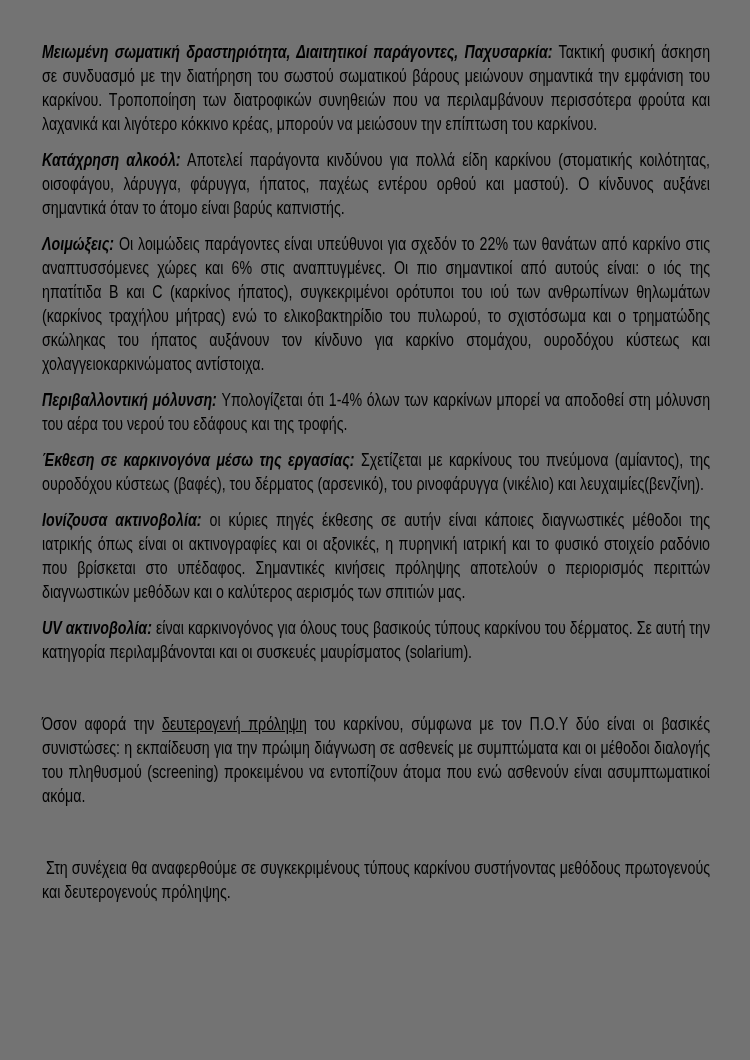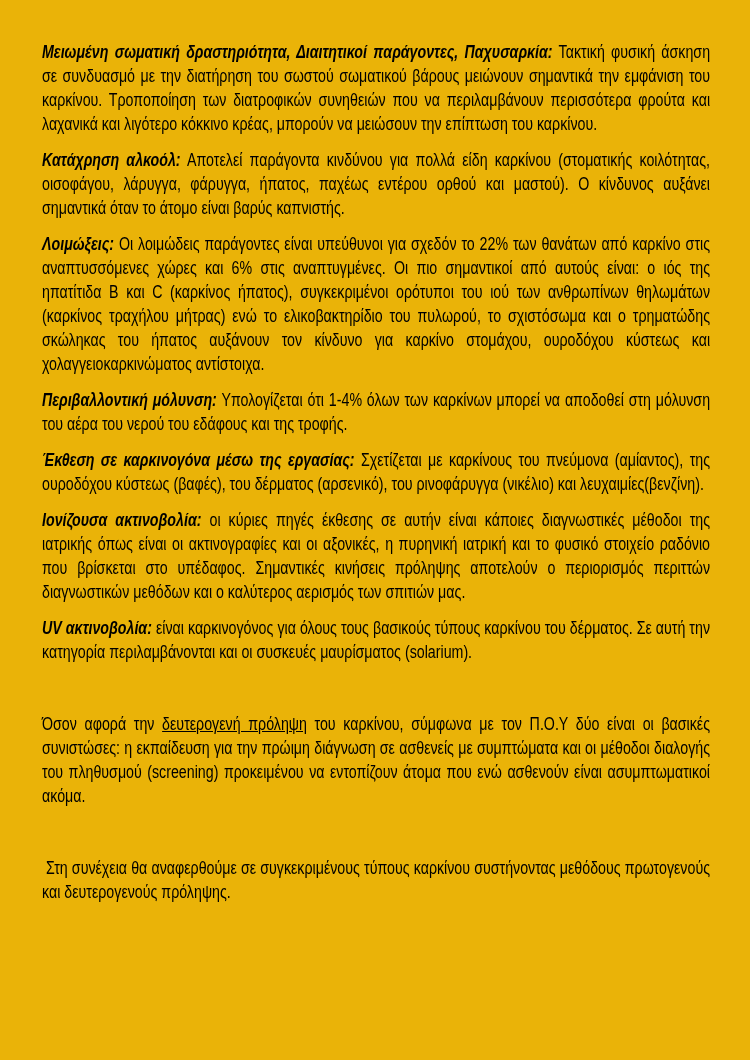--- a/index.html
+++ b/index.html
@@ -4,21 +4,21 @@
 <style>
   html, body {
     margin: 0;
     padding: 0;
     background: #ffffff;
   }
   .page {
     position: relative;
     width: 750px;
     height: 1060px;
-    background: #eab308;
+    background: #737373;
     overflow: hidden;
     color: #000000;
   }
   
   .content {
     position: absolute;
     left: 42px;
     top: 40px;
     width: 822px;
     transform: scaleX(0.8127);

